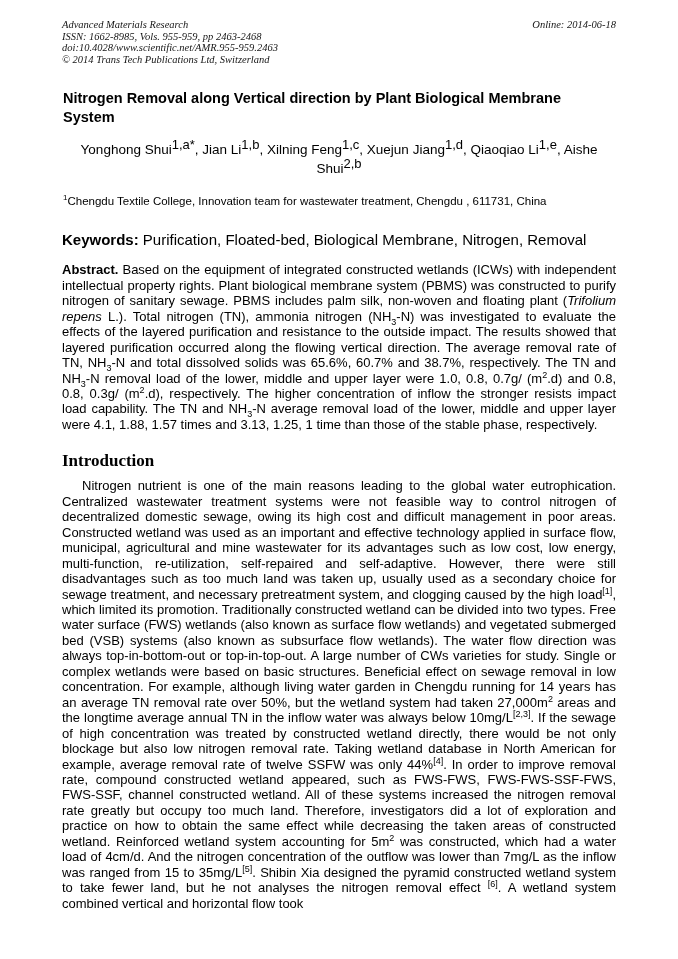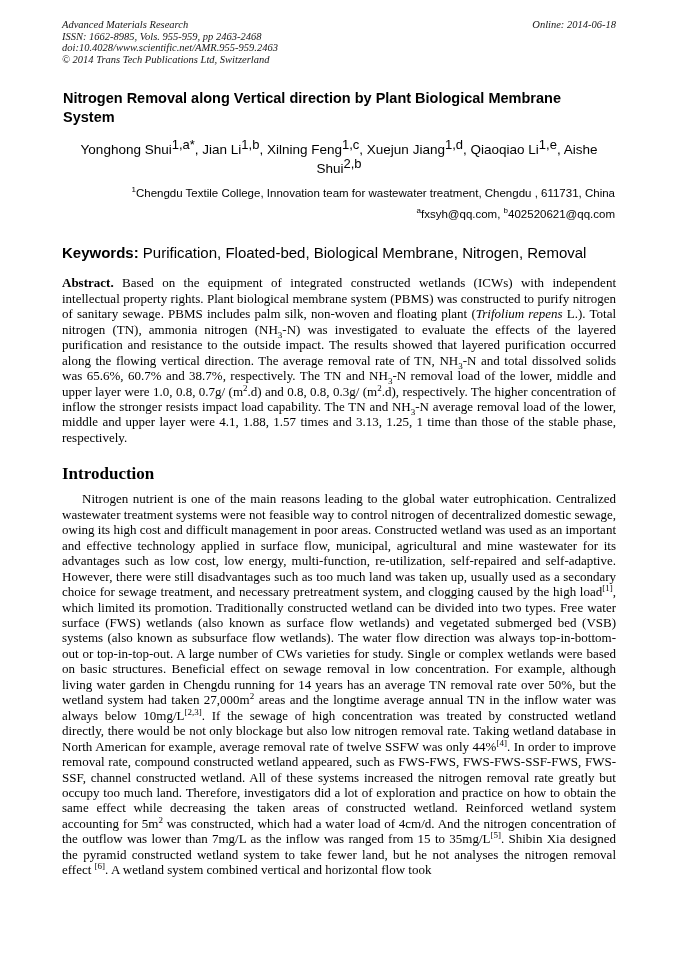--- a/index.html
+++ b/index.html
@@ -55,44 +55,44 @@
     font-family: "Liberation Sans", sans-serif;
     font-size: 13.5px;
     line-height: 18.5px;
     text-align: center;
     color: #000000;
   }
   .authors sup { font-size: 13px; line-height: 0; }
 
   
   .affil {
-    margin: 8px auto 0 auto;
+    margin: 16px auto 0 auto;
     width: 552px;
     font-family: "Liberation Sans", sans-serif;
     font-size: 11.5px;
     line-height: 14px;
-    text-align: right;
+    text-align: left;
     color: #000000;
   }
   .affil sup { font-size: 8px; line-height: 0; }
   .emails { margin-top: 7px; }
 
   
   .keywords {
     margin: 24px 0 0 0;
     font-family: "Liberation Sans", sans-serif;
     font-size: 15px;
     line-height: 15px;
     color: #000000;
   }
 
   
   .abstract, .body-paragraph {
     margin: 15px 0 0 0;
-    font-family: Liberation Serif, serif;
+    font-family: Liberation Sans, sans-serif;
     font-size: 13px;
     line-height: 15.45px;
     text-align: justify;
     color: #000000;
   }
   .abstract sup, .body-paragraph sup { font-size: 9px; line-height: 0; }
   .abstract sub, .body-paragraph sub { font-size: 9px; line-height: 0; }
 
   .section-heading {
     margin: 21px 0 0 0;
@@ -117,21 +117,20 @@
       <div>© 2014 Trans Tech Publications Ltd, Switzerland</div>
     </div>
     <div class="header-right">Online: 2014-06-18</div>
   </div>
 
   <div class="title">Nitrogen Removal along Vertical direction by Plant Biological Membrane System</div>
 
   <div class="authors">Yonghong Shui<sup>1,a*</sup>, Jian Li<sup>1,b</sup>, Xilning Feng<sup>1,c</sup>,  Xuejun Jiang<sup>1,d</sup>, Qiaoqiao Li<sup>1,e</sup>, Aishe Shui<sup>2,b</sup></div>
 
   <div class="affil"><sup>1</sup>Chengdu Textile College, Innovation team for wastewater treatment, Chengdu , 611731, China</div>
-  <div class="affil emails"><sup>a</sup>fxsyh@qq.com, <sup>b</sup>402520621@qq.com</div>
 
   <div class="keywords"><b>Keywords:</b><span> Purification, Floated-bed, Biological Membrane, Nitrogen, Removal</span></div>
 
   <div class="abstract"><b>Abstract.</b> Based on the equipment of integrated constructed wetlands (ICWs) with independent intellectual property rights. Plant biological membrane system (PBMS) was constructed to purify nitrogen of sanitary sewage. PBMS includes palm silk, non-woven and floating plant (<i>Trifolium repens</i> L.). Total nitrogen (TN), ammonia nitrogen (NH<sub>3</sub>-N) was investigated to evaluate the effects of the layered purification and resistance to the outside impact. The results showed that layered purification occurred along the flowing vertical direction. The average removal rate of TN, NH<sub>3</sub>-N and total dissolved solids was 65.6%, 60.7% and 38.7%, respectively. The TN and NH<sub>3</sub>-N removal load of the lower, middle and upper layer were 1.0, 0.8, 0.7g/ (m<sup>2</sup>.d) and 0.8, 0.8, 0.3g/ (m<sup>2</sup>.d), respectively. The higher concentration of inflow the stronger resists impact load capability. The TN and NH<sub>3</sub>-N average removal load of the lower, middle and upper layer were 4.1, 1.88, 1.57 times and 3.13, 1.25, 1 time than those of the stable phase, respectively.</div>
 
   <div class="section-heading">Introduction</div>
 
   <div class="body-paragraph">Nitrogen nutrient is one of the main reasons leading to the global water eutrophication. Centralized wastewater treatment systems were not feasible way to control nitrogen of decentralized domestic sewage, owing its high cost and difficult management in poor areas. Constructed wetland was used as an important and effective technology applied in surface flow, municipal, agricultural and mine wastewater for its advantages such as low cost, low energy, multi-function, re-utilization, self-repaired and self-adaptive. However, there were still disadvantages such as too much land was taken up, usually used as a secondary choice for sewage treatment, and necessary pretreatment system, and clogging caused by the high load<sup>[1]</sup>, which limited its promotion. Traditionally constructed wetland can be divided into two types. Free water surface (FWS) wetlands (also known as surface flow wetlands) and vegetated submerged bed (VSB) systems (also known as subsurface flow wetlands). The water flow direction was always top-in-bottom-out or top-in-top-out. A large number of CWs varieties for study. Single or complex wetlands were based on basic structures. Beneficial effect on sewage removal in low concentration. For example, although living water garden in Chengdu running for 14 years has an average TN removal rate over 50%, but the wetland system had taken 27,000m<sup>2</sup> areas and the longtime average annual TN in the inflow water was always below 10mg/L<sup>[2,3]</sup>. If the sewage of high concentration was treated by constructed wetland directly, there would be not only blockage but also low nitrogen removal rate. Taking wetland database in North American for example, average removal rate of twelve SSFW was only 44%<sup>[4]</sup>. In order to improve removal rate, compound constructed wetland appeared, such as FWS-FWS, FWS-FWS-SSF-FWS, FWS-SSF, channel constructed wetland. All of these systems increased the nitrogen removal rate greatly but occupy too much land. Therefore, investigators did a lot of exploration and practice on how to obtain the same effect while decreasing the taken areas of constructed wetland. Reinforced wetland system accounting for 5m<sup>2</sup> was constructed, which had a water load of 4cm/d. And the nitrogen concentration of the outflow was lower than 7mg/L as the inflow was ranged from 15 to 35mg/L<sup>[5]</sup>. Shibin Xia designed the pyramid constructed wetland system to take fewer land, but he not analyses the nitrogen removal effect <sup>[6]</sup>. A wetland system combined vertical and horizontal flow took</div>
 
 </div>

